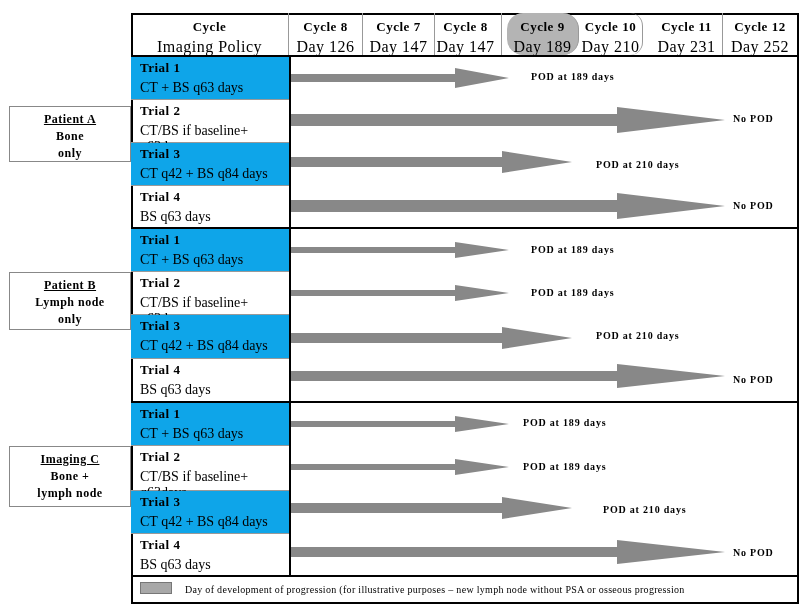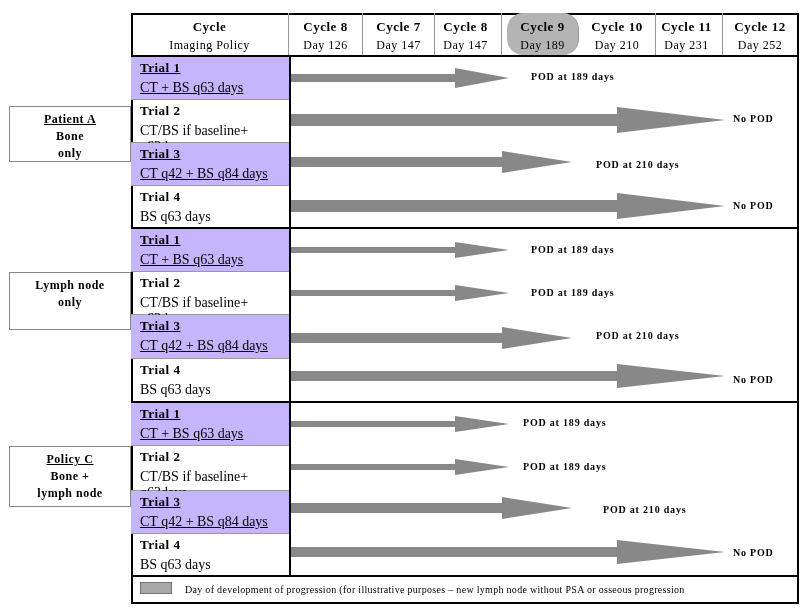--- a/index.html
+++ b/index.html
@@ -2,24 +2,24 @@
 <html><head>
 <meta charset="utf-8">
 <style>
   html,body{margin:0;padding:0;background:#fff;}
   body{width:800px;height:611px;position:relative;overflow:hidden;font-family:"Liberation Serif","DejaVu Serif",serif;color:#000;}
   .abs{position:absolute;box-sizing:border-box;}
   .frame{left:131px;top:13px;width:668px;height:591px;border:2px solid #000;}
   .hdr-row{left:131px;top:13px;width:668px;height:44px;border-bottom:2px solid #000;}
   .hcell{position:absolute;top:0;height:42px;border-right:1px solid #999;text-align:center;box-sizing:border-box;}
   .hcell .t{font-weight:bold;font-size:13px;margin-top:6px;letter-spacing:0.5px;}
-  .hcell .s{font-size:12px;margin-top:3px;letter-spacing:0.5px;}
+  .hcell .s{font-size:16px;margin-top:3px;letter-spacing:0.5px;}
   .hcell.hl{background:#b4b4b4;border-radius:16px;}
   .trial-cell{position:absolute;left:0;width:158px;box-sizing:border-box;border-bottom:1px solid #999;padding-left:9px;}
-  .trial-cell.g{background:#c4b5fd;text-decoration:underline;}
+  .trial-cell.g{background:#0ea5e9;}
   .trial-cell .tn{font-weight:bold;font-size:13px;margin-top:3px;letter-spacing:0.5px;}
   .trial-cell .tp{font-size:14px;margin-top:4px;}
   .group{left:131px;width:668px;border-bottom:2px solid #000;}
   .vline{position:absolute;left:158px;top:0;bottom:0;border-left:2px solid #000;}
   .arrow{position:absolute;left:160px;}
   .pod{position:absolute;font-weight:bold;font-size:10px;letter-spacing:0.8px;white-space:nowrap;}
   .patient{left:9px;width:122px;border:1px solid #888;text-align:center;font-weight:bold;font-size:12px;line-height:17px;padding-top:4px;letter-spacing:0.5px;}
   .patient .pn{text-decoration:underline;}
   .legend{left:131px;top:577px;width:668px;height:27px;}
   .legend .sw{position:absolute;left:9px;top:5px;width:30px;height:10px;background:#a8a8a8;border:1px solid #777;}
@@ -44,21 +44,21 @@
     <div class="s">Day 147</div>
   </div>
   <div class="hcell" style="left:299px;width:72px;">
     <div class="t">Cycle 8</div>
     <div class="s">Day 147</div>
   </div>
   <div class="hcell hl" style="left:376px;width:72px;">
     <div class="t">Cycle 9</div>
     <div class="s">Day 189</div>
   </div>
-  <div class="hcell" style="left:448px;width:77px;">
+  <div class="hcell" style="left:448px;width:64px;border-radius:13px;">
     <div class="t">Cycle 10</div>
     <div class="s">Day 210</div>
   </div>
   <div class="hcell" style="left:520px;width:72px;">
     <div class="t">Cycle 11</div>
     <div class="s">Day 231</div>
   </div>
   <div class="hcell" style="left:592px;width:74px;border-right:none;">
     <div class="t">Cycle 12</div>
     <div class="s">Day 252</div>
@@ -135,20 +135,21 @@
   <svg class="arrow" style="top:98px;" width="285" height="22">
       <polygon points="0,6 211,6 211,0 281,11 211,22 211,16 0,16" fill="#888"></polygon>
     </svg>
   <div class="pod" style="left:465px;top:101px;">POD at 210 days</div>
   <svg class="arrow" style="top:135px;" width="440" height="24">
       <polygon points="0,7 326,7 326,0 434,12 326,24 326,17 0,17" fill="#888"></polygon>
     </svg>
   <div class="pod" style="left:602px;top:145px;">No POD</div>
 </div>
 <div class="abs patient" style="top:272px;height:58px;">
+  <div class="pn">Patient B</div>
   <div>Lymph node</div>
   <div>only</div>
 </div>
 
 <div class="abs group" style="top:403px;height:174px;">
   <div class="vline"></div>
   <div class="trial-cell g" style="top:0;height:43px;">
     <div class="tn">Trial 1</div>
     <div class="tp">CT + BS q63 days</div>
   </div>
@@ -175,21 +176,21 @@
   <svg class="arrow" style="top:94px;" width="285" height="22">
       <polygon points="0,6 211,6 211,0 281,11 211,22 211,16 0,16" fill="#888"></polygon>
     </svg>
   <div class="pod" style="left:472px;top:101px;">POD at 210 days</div>
   <svg class="arrow" style="top:137px;" width="440" height="24">
       <polygon points="0,7 326,7 326,0 434,12 326,24 326,17 0,17" fill="#888"></polygon>
     </svg>
   <div class="pod" style="left:602px;top:144px;">No POD</div>
 </div>
 <div class="abs patient" style="top:446px;height:61px;">
-  <div class="pn">Policy C</div>
+  <div class="pn">Imaging C</div>
   <div>Bone +</div>
   <div>lymph node</div>
 </div>
 
 <div class="abs legend">
   <div class="sw"></div>
   <div class="lt">Day of development of progression (for illustrative purposes – new lymph node without PSA or osseous progression</div>
 </div>
 
 </body></html>

